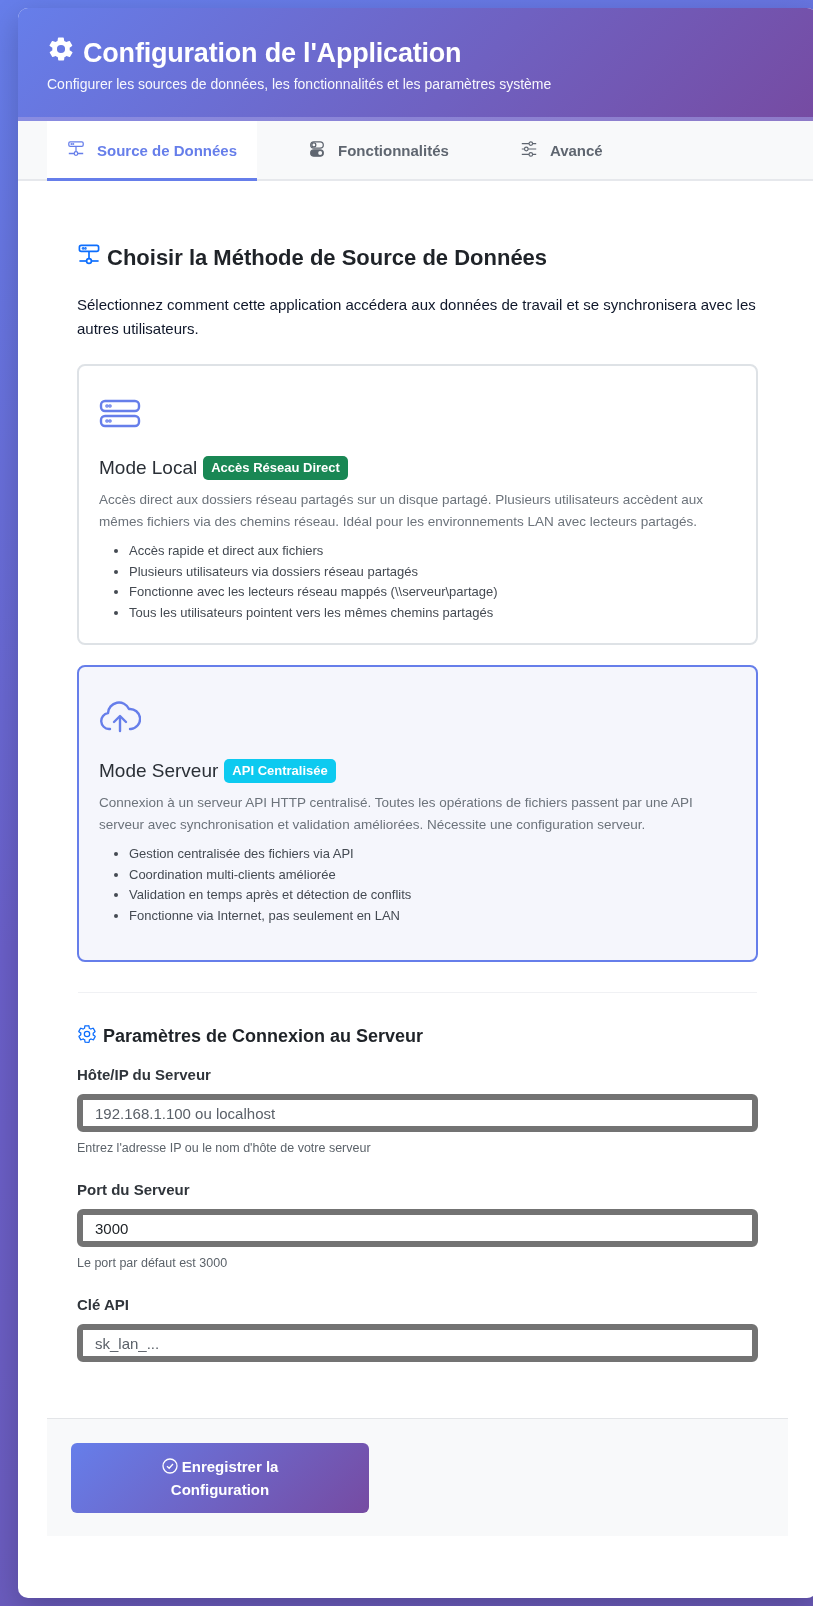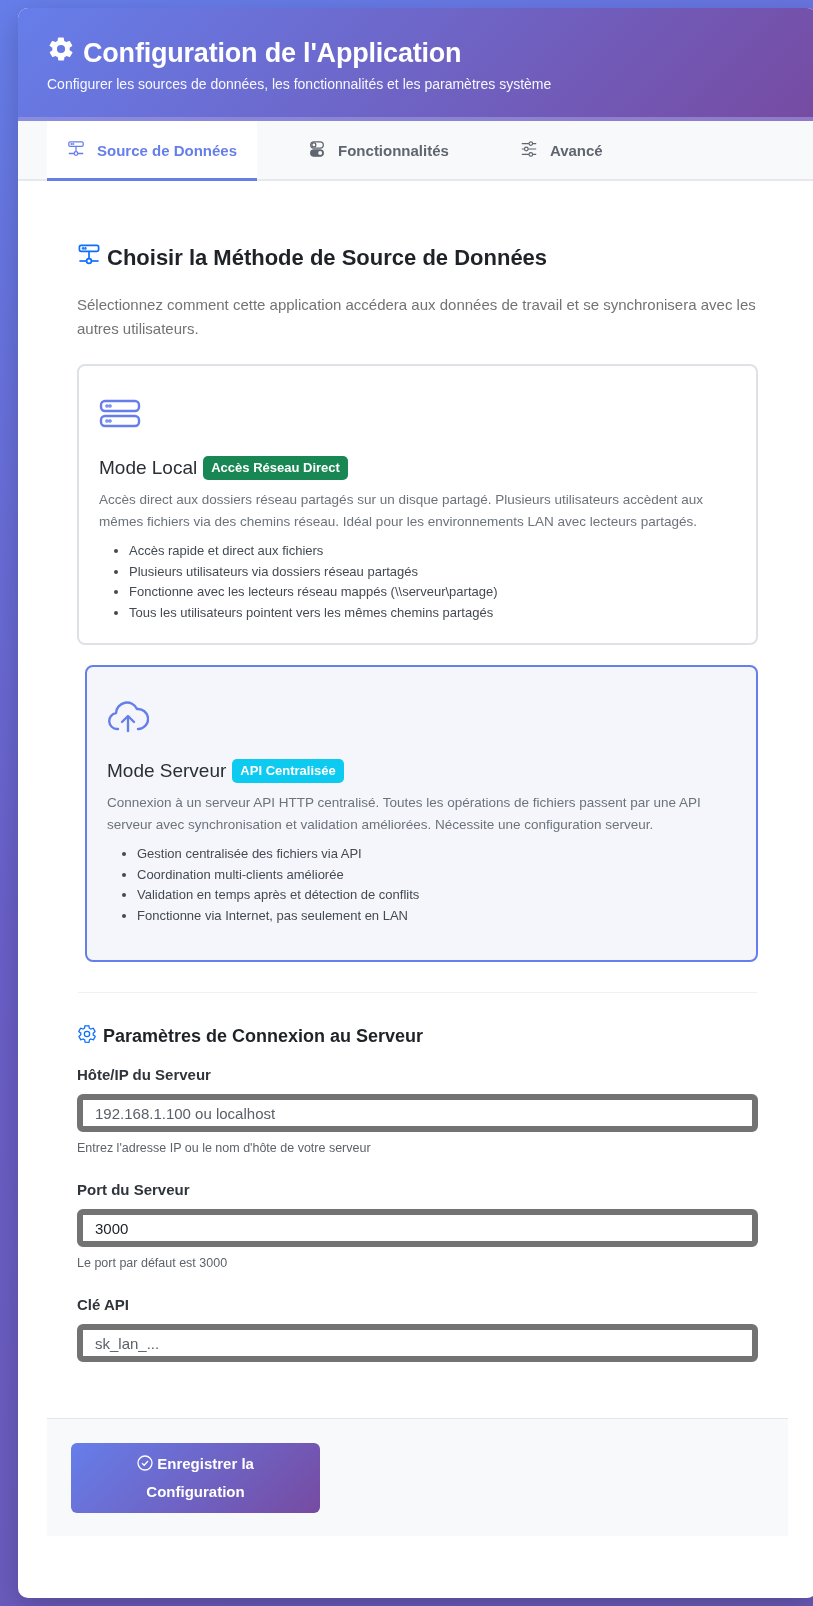--- a/index.html
+++ b/index.html
@@ -44,28 +44,28 @@
     content: ""; position: absolute; left: 0; right: 0; bottom: -2px; height: 3px; background: #667eea;
   }
 
   .content { padding: 0 59px; }
   .section-title {
     margin-top: 62px; display: flex; align-items: center; gap: 6px;
     font-size: 22px; font-weight: 600; color: #1f2328;
   }
   .section-title svg { width: 24px; height: 24px; }
   .section-desc {
-    margin-top: 20px; font-size: 15px; line-height: 24px; color: #737373;
+    margin-top: 20px; font-size: 15px; line-height: 24px; color: #0f172a;
   }
 
   .card {
     margin-top: 23px; border: 2px solid #dee2e6; border-radius: 8px;
     padding: 28px 20px 20px 20px; background: #fff; cursor: pointer;
   }
-  .card.selected { border-color: #667eea; background: #f5f6fc; margin-left: 8px; }
+  .card.selected { border-color: #667eea; background: #f5f6fc; }
   .card-icon svg { width: 42px; height: 42px; }
   .card-head { display: flex; align-items: center; gap: 6px; margin-top: 16px; }
   .card-title { font-size: 19px; color: #2a2f36; }
   .badge {
     font-size: 13px; font-weight: 700; color: #fff; padding: 4px 8px;
     border-radius: 5px; line-height: 16px;
   }
   .card-desc { margin-top: 9px; font-size: 13.5px; line-height: 22px; color: #6c737b; }
   .card-list { margin-top: 8px; padding-left: 30px; font-size: 13px; line-height: 20.5px; color: #444a52; }
 
@@ -87,23 +87,23 @@
 
   .footer {
     position: absolute; left: 29px; right: 29px; top: 1410px; height: 118px;
     background: #f8f9fa; border-top: 1px solid #e3e5e8;
     display: flex; align-items: center; justify-content: space-between;
     padding: 0 24px 0 24px;
   }
   .footer-note { font-size: 13px; line-height: 21px; color: #5c636a; width: 380px; }
   .footer-note svg { width: 14px; height: 14px; vertical-align: -2px; }
   .save-btn {
-    width: 249px; height: 70px; border: none; border-radius: 6px;
+    width: 298px; height: 70px; border: none; border-radius: 6px;
     background: linear-gradient(135deg, #667eea 0%, #764ba2 100%);
-    color: #fff; font-size: 15px; font-weight: 700; line-height: 28px;
+    color: #fff; font-size: 15px; font-weight: 700; line-height: 23px;
     display: flex; align-items: center; justify-content: center; text-align: center;
     cursor: pointer; font-family: "Liberation Sans", "DejaVu Sans", sans-serif; padding: 0 50px;
   }
   .save-btn svg { width: 16px; height: 16px; vertical-align: -2px; }
 </style>
 </head>
 <body>
 
 <div class="container">
   <div class="header">

